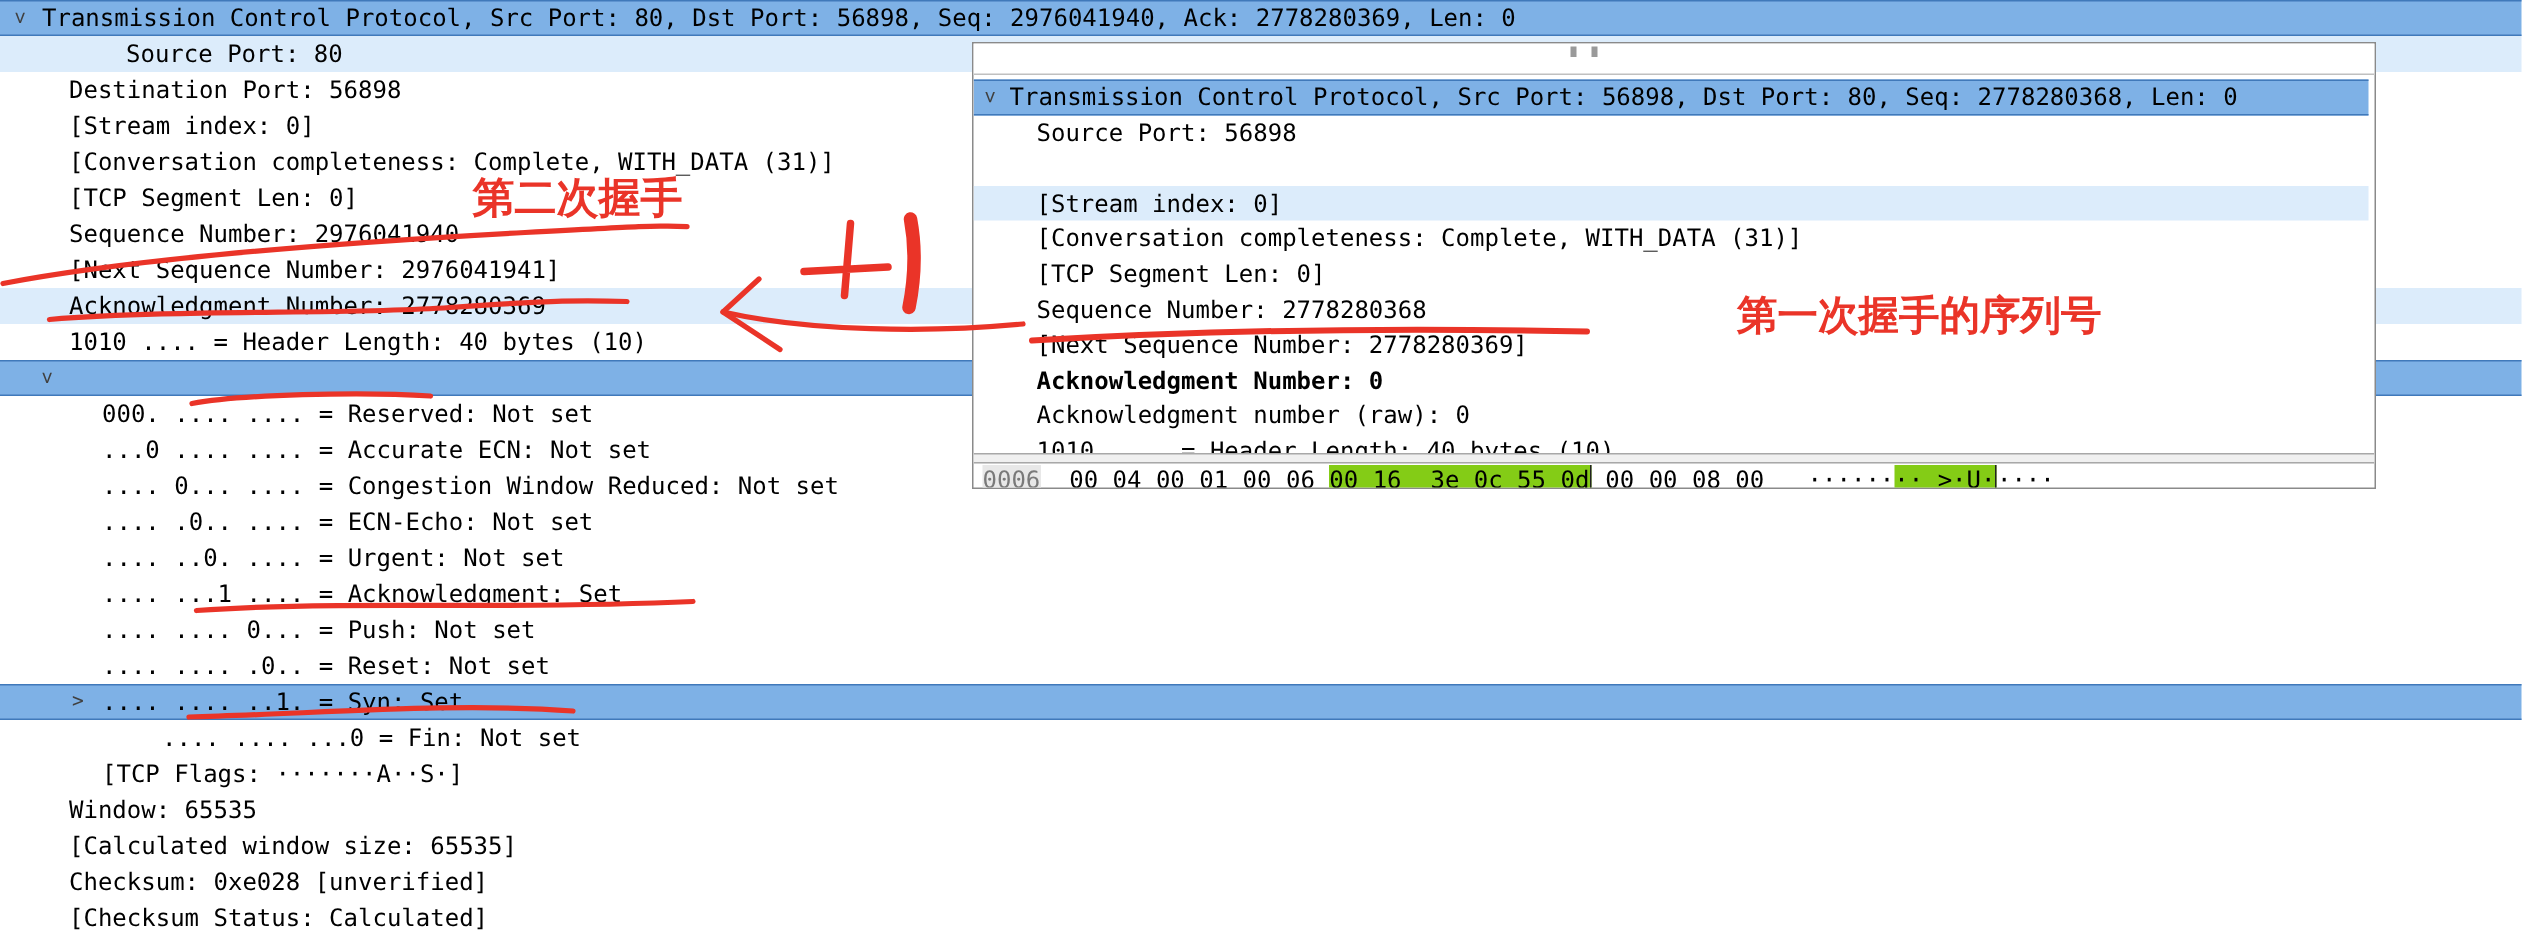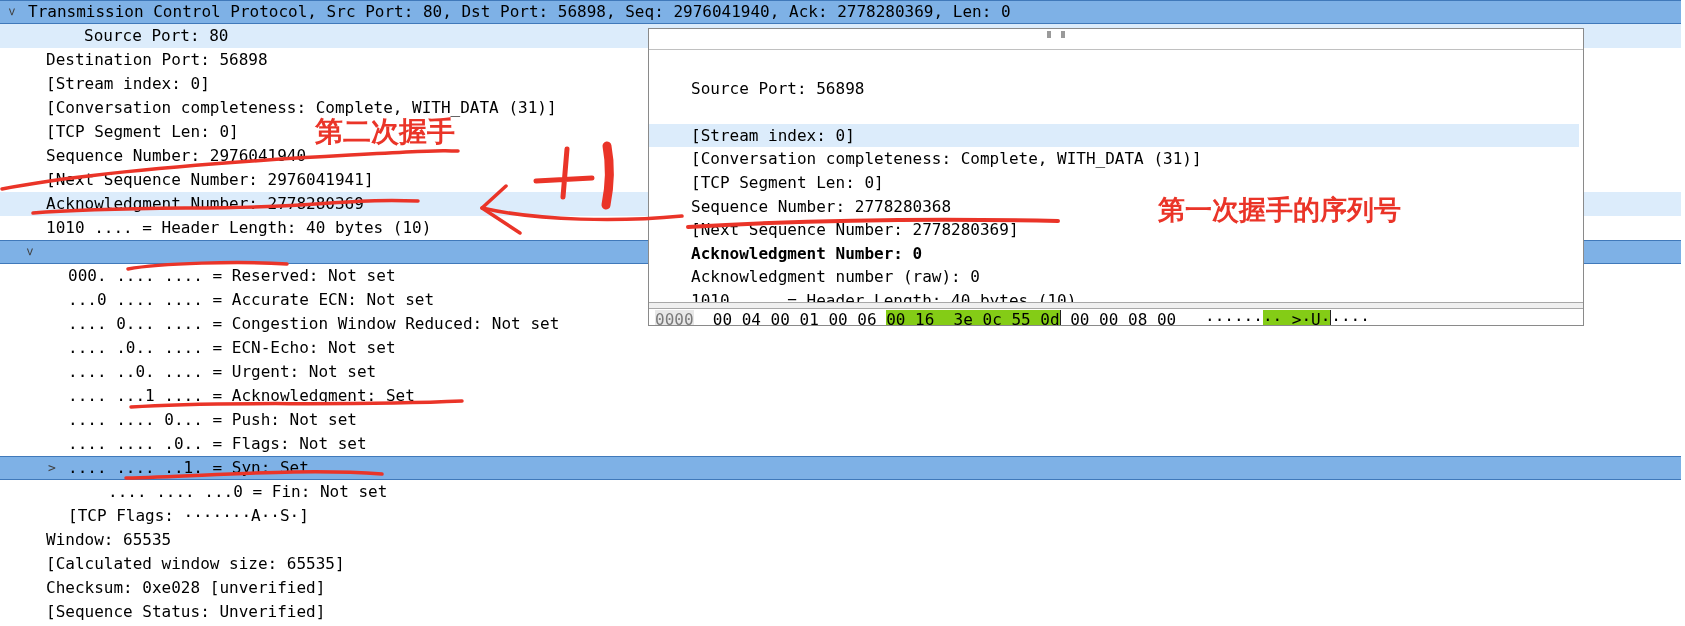--- a/index.html
+++ b/index.html
@@ -44,48 +44,49 @@
       <div class="trow lite" style="top: 192px; height: 24px;"><span class="txt" style="left: 46px; line-height: 24px;">Acknowledgment Number: 2778280369</span></div>
       <div class="trow" style="top: 216px; height: 24px;"><span class="txt" style="left: 46px; line-height: 24px;">1010 .... = Header Length: 40 bytes (10)</span></div>
       <div class="trow sel" style="top: 240px; height: 24px;"><span class="exp down" style="left: 24px; line-height: 22px;">&gt;</span></div>
       <div class="trow" style="top: 264px; height: 24px;"><span class="txt" style="left: 68px; line-height: 24px;">000. .... .... = Reserved: Not set</span></div>
       <div class="trow" style="top: 288px; height: 24px;"><span class="txt" style="left: 68px; line-height: 24px;">...0 .... .... = Accurate ECN: Not set</span></div>
       <div class="trow" style="top: 312px; height: 24px;"><span class="txt" style="left: 68px; line-height: 24px;">.... 0... .... = Congestion Window Reduced: Not set</span></div>
       <div class="trow" style="top: 336px; height: 24px;"><span class="txt" style="left: 68px; line-height: 24px;">.... .0.. .... = ECN-Echo: Not set</span></div>
       <div class="trow" style="top: 360px; height: 24px;"><span class="txt" style="left: 68px; line-height: 24px;">.... ..0. .... = Urgent: Not set</span></div>
       <div class="trow" style="top: 384px; height: 24px; padding-left: 38px;"><span class="txt" style="left: 68px; line-height: 24px;">.... ...1 .... = Acknowledgment: Set</span></div>
       <div class="trow" style="top: 408px; height: 24px;"><span class="txt" style="left: 68px; line-height: 24px;">.... .... 0... = Push: Not set</span></div>
-      <div class="trow" style="top: 432px; height: 24px;"><span class="txt" style="left: 68px; line-height: 24px;">.... .... .0.. = Flags: Not set</span></div>
+      <div class="trow" style="top: 432px; height: 24px;"><span class="txt" style="left: 68px; line-height: 24px;">.... .... .0.. = Reset: Not set</span></div>
       <div class="trow sel" style="top: 456px; height: 24px;"><span class="exp" style="left: 46px; line-height: 22px;">&gt;</span><span class="txt" style="left: 68px; line-height: 22px;">.... .... ..1. = Syn: Set</span></div>
       <div class="trow" style="top: 480px; height: 24px; margin-left: 40px;"><span class="txt" style="left: 68px; line-height: 24px;">.... .... ...0 = Fin: Not set</span></div>
       <div class="trow" style="top: 504px; height: 24px;"><span class="txt" style="left: 68px; line-height: 24px;">[TCP Flags: ·······A··S·]</span></div>
       <div class="trow" style="top: 528px; height: 24px;"><span class="txt" style="left: 46px; line-height: 24px;">Window: 65535</span></div>
       <div class="trow" style="top: 552px; height: 24px;"><span class="txt" style="left: 46px; line-height: 24px;">[Calculated window size: 65535]</span></div>
       <div class="trow" style="top: 576px; height: 24px;"><span class="txt" style="left: 46px; line-height: 24px;">Checksum: 0xe028 [unverified]</span></div>
-      <div class="trow" style="top: 600px; height: 24px;"><span class="txt" style="left: 46px; line-height: 24px;">[Sequence Status: Unverified]</span></div>
+      <div class="trow" style="top: 600px; height: 24px;"><span class="txt" style="left: 46px; line-height: 24px;">[Checksum Status: Calculated]</span></div>
     </div>
 
   <div id="overlay-window">
     <div id="overlay-topstrip">
       <span class="toptick" style="left:398px"></span>
       <span class="toptick" style="left:412px"></span>
     </div>
     <div id="overlay-detail">
+        <div class="trow sel" style="top: 3px; height: 23.6px;"><span class="exp down" style="left: 4px; line-height: 21.6px;">&gt;</span><span class="txt" style="left: 24px; line-height: 21.6px;">Transmission Control Protocol, Src Port: 56898, Dst Port: 80, Seq: 2778280368, Len: 0</span></div>
         <div class="trow" style="top: 26.6px; height: 23.6px;"><span class="txt" style="left: 42px; line-height: 23.6px;">Source Port: 56898</span></div>
         <div class="trow lite" style="top: 73.8px; height: 23.6px;"><span class="txt" style="left: 42px; line-height: 23.6px;">[Stream index: 0]</span></div>
         <div class="trow" style="top: 97.4px; height: 23.6px;"><span class="txt" style="left: 42px; line-height: 23.6px;">[Conversation completeness: Complete, WITH_DATA (31)]</span></div>
         <div class="trow" style="top: 121px; height: 23.6px;"><span class="txt" style="left: 42px; line-height: 23.6px;">[TCP Segment Len: 0]</span></div>
         <div class="trow" style="top: 144.6px; height: 23.6px;"><span class="txt" style="left: 42px; line-height: 23.6px;">Sequence Number: 2778280368</span></div>
         <div class="trow" style="top: 168.2px; height: 23.6px;"><span class="txt" style="left: 42px; line-height: 23.6px;">[Next Sequence Number: 2778280369]</span></div>
         <div class="trow" style="top: 191.8px; height: 23.6px; font-weight: bold;"><span class="txt" style="left: 42px; line-height: 23.6px;">Acknowledgment Number: 0</span></div>
         <div class="trow" style="top: 215.4px; height: 23.6px;"><span class="txt" style="left: 42px; line-height: 23.6px;">Acknowledgment number (raw): 0</span></div>
         <div class="trow" style="top: 239px; height: 23.6px;"><span class="txt" style="left: 42px; line-height: 23.6px;">1010 .... = Header Length: 40 bytes (10)</span></div>
       </div>
     <div id="overlay-divider"></div>
-    <div id="hex-row"><span class="off">0000</span><span>  </span><span>00 04 00 01 00 06 </span><span class="hl">00 16  3e 0c 55 0d</span><span> 00 00 08 00</span><span>   </span><span>······</span><span class="hl">·· &gt;·U·</span><span>····</span></div>
+    <div id="hex-row"><span class="off">0006</span><span>  </span><span>00 04 00 01 00 06 </span><span class="hl">00 16  3e 0c 55 0d</span><span> 00 00 08 00</span><span>   </span><span>······</span><span class="hl">·· &gt;·U·</span><span>····</span></div>
   </div>
 
   <svg id="annotations" width="1685" height="626" viewBox="0 0 1685 626">
     <g stroke="#ea3428" fill="none" stroke-linecap="round">
       <path d="M2,189 C90,172 240,161 350,155 S430,151 458,151" stroke-width="3.5"></path>
       <path d="M33,213 C120,206 230,210 300,205 S390,200 418,201" stroke-width="3.5"></path>
       <path d="M128,269 C160,263 240,261 287,264" stroke-width="3.5"></path>
       <path d="M131,407 C230,400 330,407 462,401" stroke-width="3.5"></path>
       <path d="M126,478 C210,476 300,468 382,474" stroke-width="3.5"></path>
       <path d="M688,227 C790,221 920,218 1058,221" stroke-width="4"></path>

